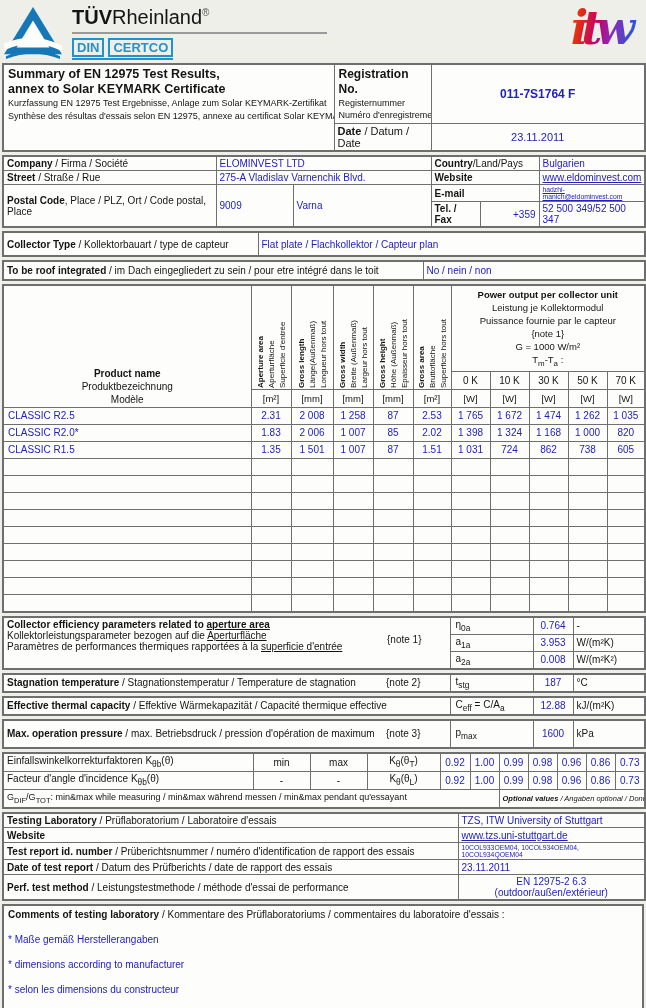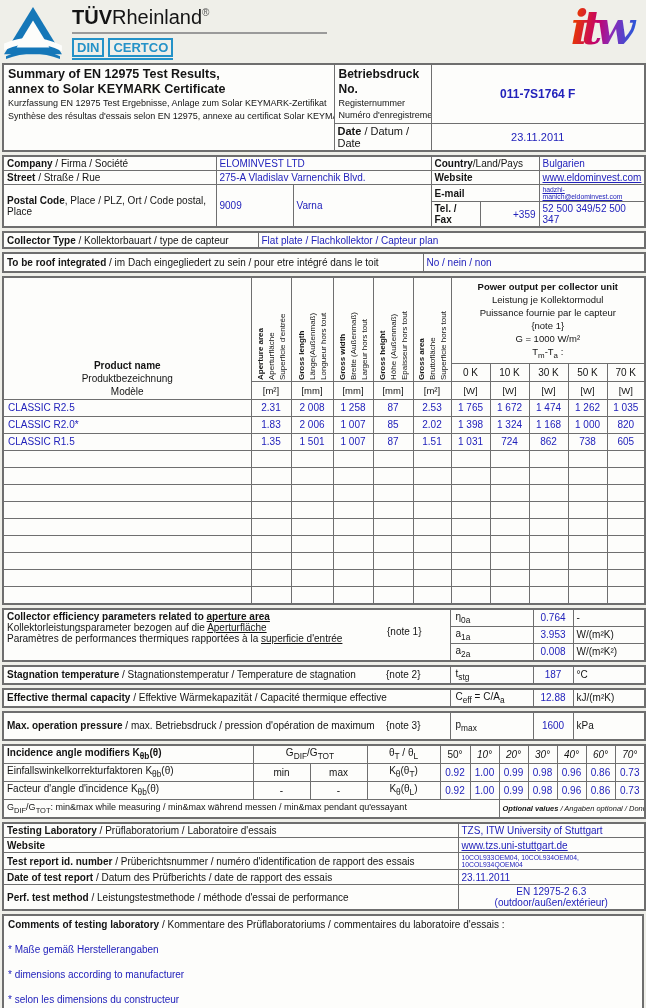--- a/index.html
+++ b/index.html
@@ -91,21 +91,21 @@
       </colgroup>
     <tbody>
         <tr>
       <td rowspan="2" class="title-left">
         <div class="t1">Summary of EN 12975 Test Results,</div>
         <div class="t1">annex to Solar KEYMARK Certificate</div>
         <div class="t2">Kurzfassung EN 12975 Test Ergebnisse, Anlage zum Solar KEYMARK-Zertifikat</div>
         <div class="t2">Synthèse des résultas d'essais selon EN 12975, annexe au certificat Solar KEYMARK</div>
       </td>
       <td class="reglab">
-        <div class="reg1">Betriebsdruck No.</div>
+        <div class="reg1">Registration No.</div>
         <div class="reg2">Registernummer</div>
         <div class="reg2">Numéro d'enregistrement</div>
       </td>
       <td class="regval blue">011-7S1764 F</td>
     </tr>
     <tr>
       <td class="lbl" style="font-size:11px"><b>Date</b> / Datum / Date</td>
       <td class="dateval blue">23.11.2011</td>
     </tr>
   </tbody>
@@ -147,21 +147,21 @@
     </tr>
   </tbody>
     </table>
 
   <table class="sec">
     <colgroup>
         <col style="width:255px">
         <col style="width:387px">
       </colgroup>
     <tbody>
-        <tr style="height:16px">
+        <tr style="height:24px">
       <td class="lbl"><b>Collector Type</b> / Kollektorbauart / type de capteur</td>
       <td class="blue lbl">Flat plate / Flachkollektor / Capteur plan</td>
     </tr>
   </tbody>
     </table>
 
   <table class="sec">
     <colgroup>
         <col style="width:420px">
         <col style="width:222px">
@@ -479,32 +479,20 @@
         <col style="width:73px">
         <col style="width:30px">
         <col style="width:29px">
         <col style="width:29px">
         <col style="width:29px">
         <col style="width:29px">
         <col style="width:29px">
         <col style="width:30px">
       </colgroup>
     <tbody>
-        <tr>
-      <td class="lbl"><b>Incidence angle modifiers K<sub>θb</sub>(θ)</b></td>
-      <td colspan="2" class="num">G<sub>DIF</sub>/G<sub>TOT</sub></td>
-      <td class="num">θ<sub>T</sub> / θ<sub>L</sub></td>
-    <td class="num ang">50°</td>
-          <td class="num ang ital">10°</td>
-          <td class="num ang ital">20°</td>
-          <td class="num ang ital">30°</td>
-          <td class="num ang ital">40°</td>
-          <td class="num ang ital">60°</td>
-          <td class="num ang ital">70°</td>
-        </tr>
     <tr>
       <td class="lbl">Einfallswinkelkorrekturfaktoren K<sub>θb</sub>(θ)</td>
       <td class="num">min</td>
       <td class="num">max</td>
       <td class="num">K<sub>θ</sub>(θ<sub>T</sub>)</td>
     <td class="num blue">0.92</td>
           <td class="num blue">1.00</td>
           <td class="num blue">0.99</td>
           <td class="num blue">0.98</td>
           <td class="num blue">0.96</td>

